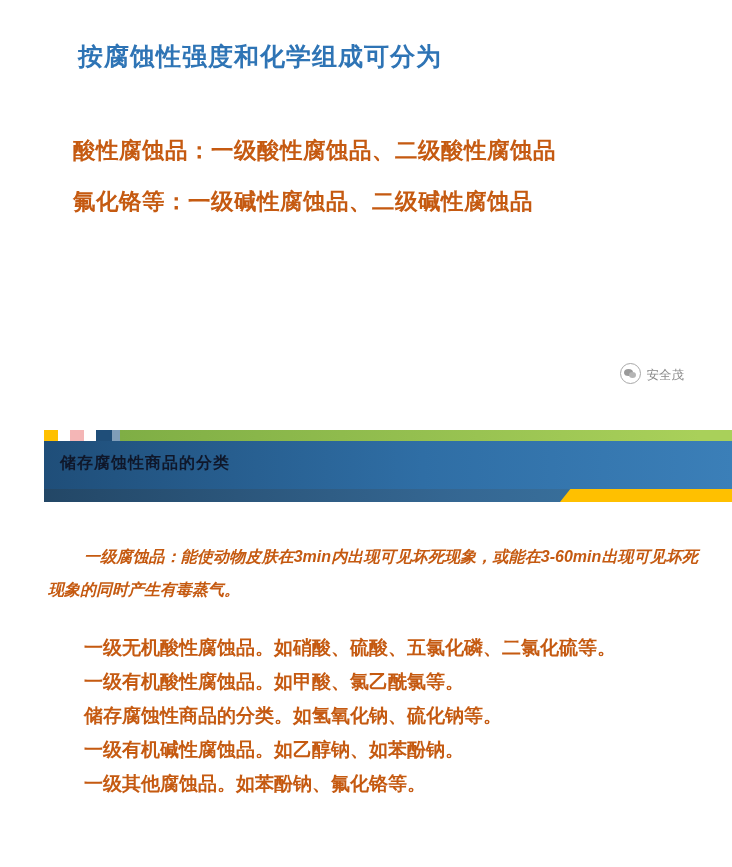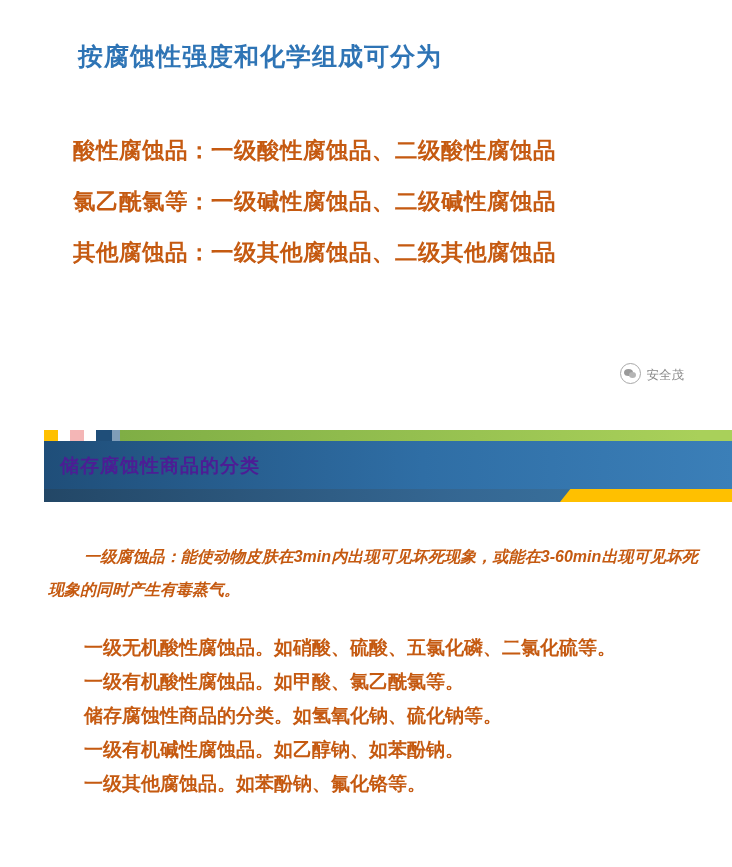--- a/index.html
+++ b/index.html
@@ -108,23 +108,23 @@
     left: 44px;
     top: 21px;
     width: 688px;
     height: 48px;
     background: linear-gradient(90deg, #1f4e79 0%, #2f6ea5 55%, #3b7fb8 100%);
   }
   .banner-text {
     position: absolute;
     left: 60px;
     top: 33px;
-    font-size: 19px;
-    font-weight: bold;
-    color: #4c1d95;
+    font-size: 16px;
+    font-weight: bold;
+    color: #0f172a;
     letter-spacing: 1px;
     white-space: nowrap;
   }
   .banner-shadow {
     position: absolute;
     left: 44px;
     top: 69px;
     width: 688px;
     height: 13px;
     background: linear-gradient(90deg, #173d5e 0%, #2a5f8d 60%, #32719f 100%);
@@ -166,22 +166,21 @@
   .item .indent { display: inline-block; width: 36px; }
 </style>
 </head>
 <body>
 
 <div class="slide-one">
   <div class="slide-one-title">按腐蚀性强度和化学组成可分为</div>
 
   <div class="slide-one-lines">
     <div class="line">酸性腐蚀品：一级酸性腐蚀品、二级酸性腐蚀品</div>
-    <div class="line">氯乙酰氯等：一级碱性腐蚀品、二级碱性腐蚀品</div>
-    <div class="line">其他腐蚀品：一级其他腐蚀品、二级其他腐蚀品</div>
+    <div class="line">氟化铬等：一级碱性腐蚀品、二级碱性腐蚀品</div>
   </div>
 
   <div class="watermark">
     <span class="wechat-badge"></span>
     <span>安全茂</span>
   </div>
 </div>
 
 <div class="slide-two">
   <div class="color-strip">

